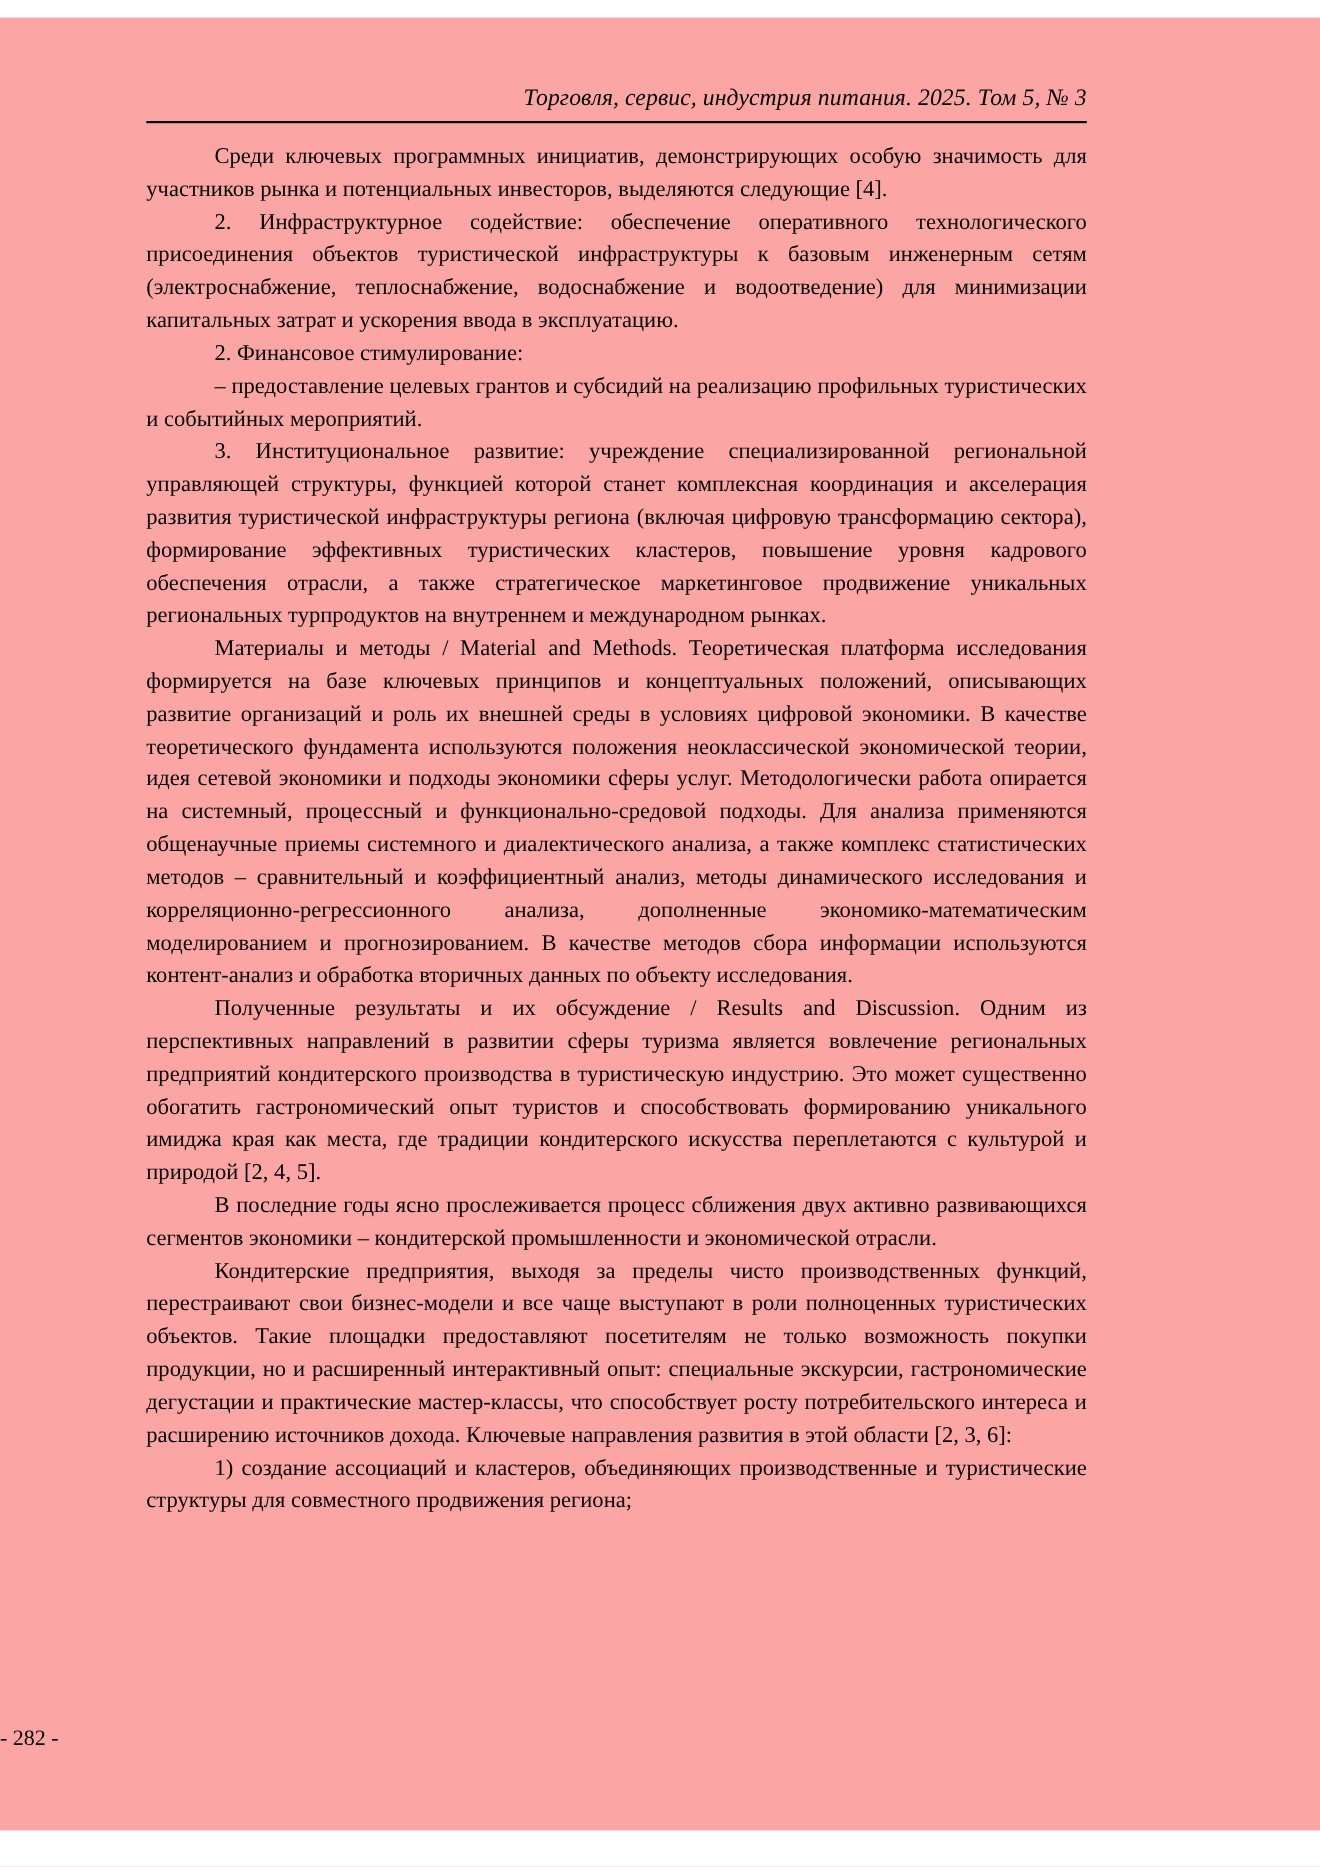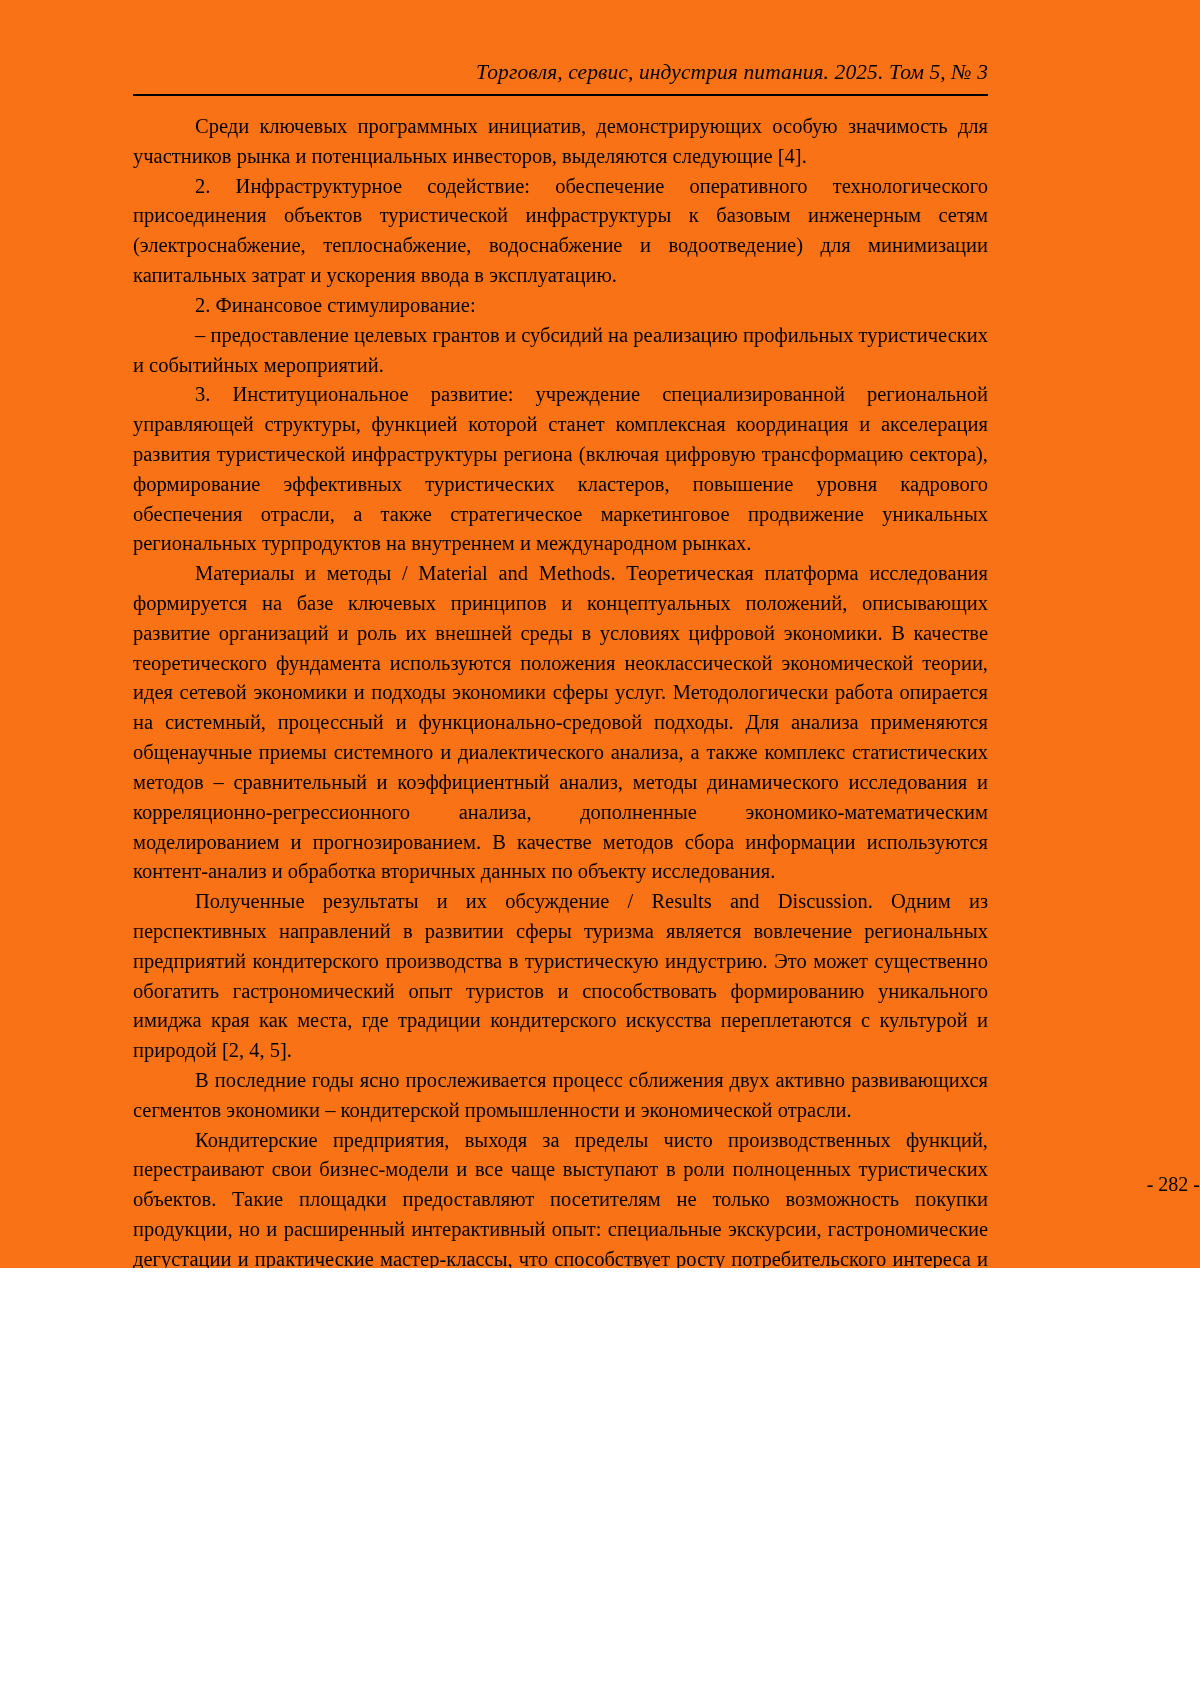--- a/index.html
+++ b/index.html
@@ -4,23 +4,23 @@
 <title>Document</title>
 <style>
   html, body {
     margin: 0;
     padding: 0;
     background: #ffffff;
   }
   .page {
     position: relative;
     width: 1200px;
-    height: 1268px;
-    margin: 0 auto;
-    background: #f97316;
+    height: 1648px;
+    margin: 16px auto;
+    background: #fca5a5;
     box-sizing: border-box;
     font-family: "Liberation Serif", serif;
     color: #000000;
   }
   .content {
     position: absolute;
     left: 133px;
     top: 60px;
     width: 855px;
   }
@@ -50,21 +50,21 @@
     text-align: justify;
   }
   .body-text p b {
     font-weight: normal;
   }
   .footer {
     position: absolute;
     left: 0;
     right: 0;
     bottom: 72px;
-    text-align: right;
+    text-align: left;
     font-size: 20px;
     font-family: "Liberation Serif", serif;
   }
 </style>
 </head>
 <body>
 
 <div class="page">
 
   <div class="content">

